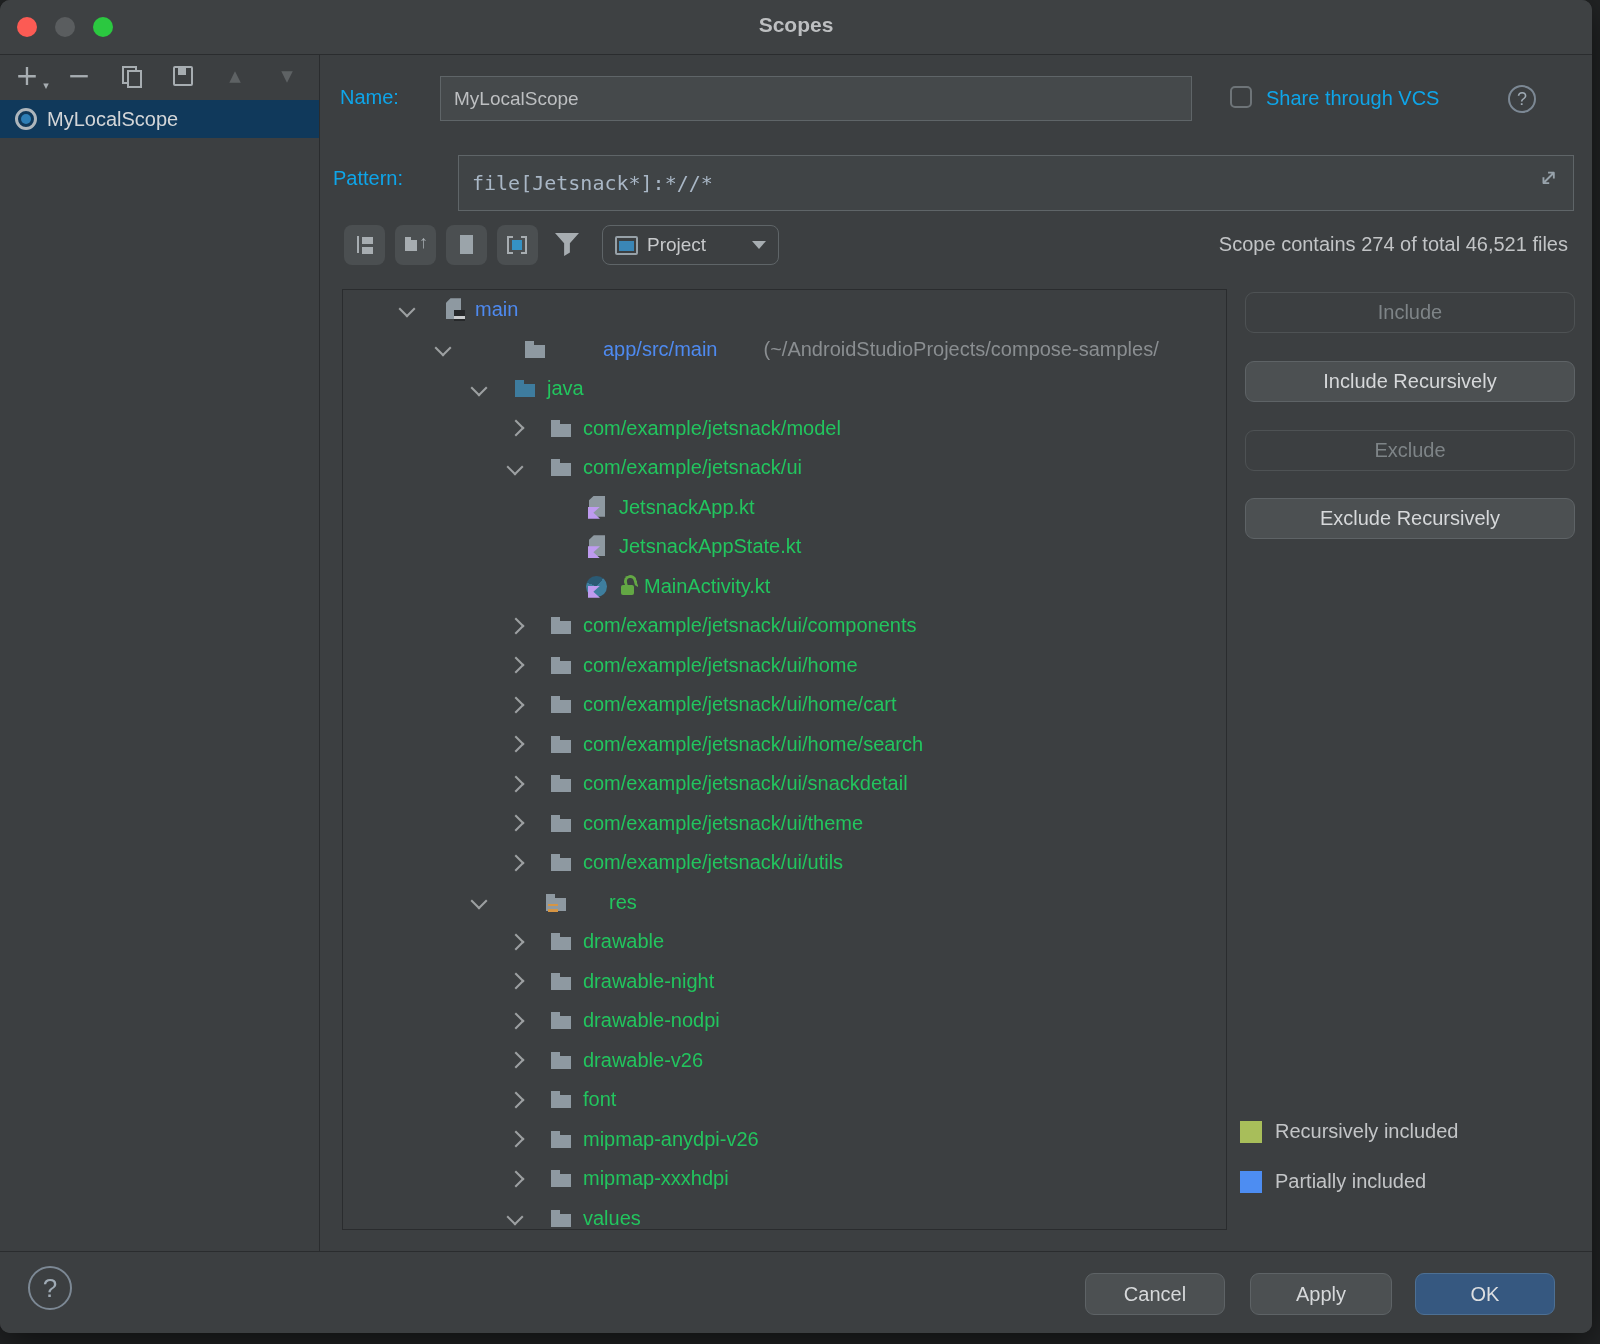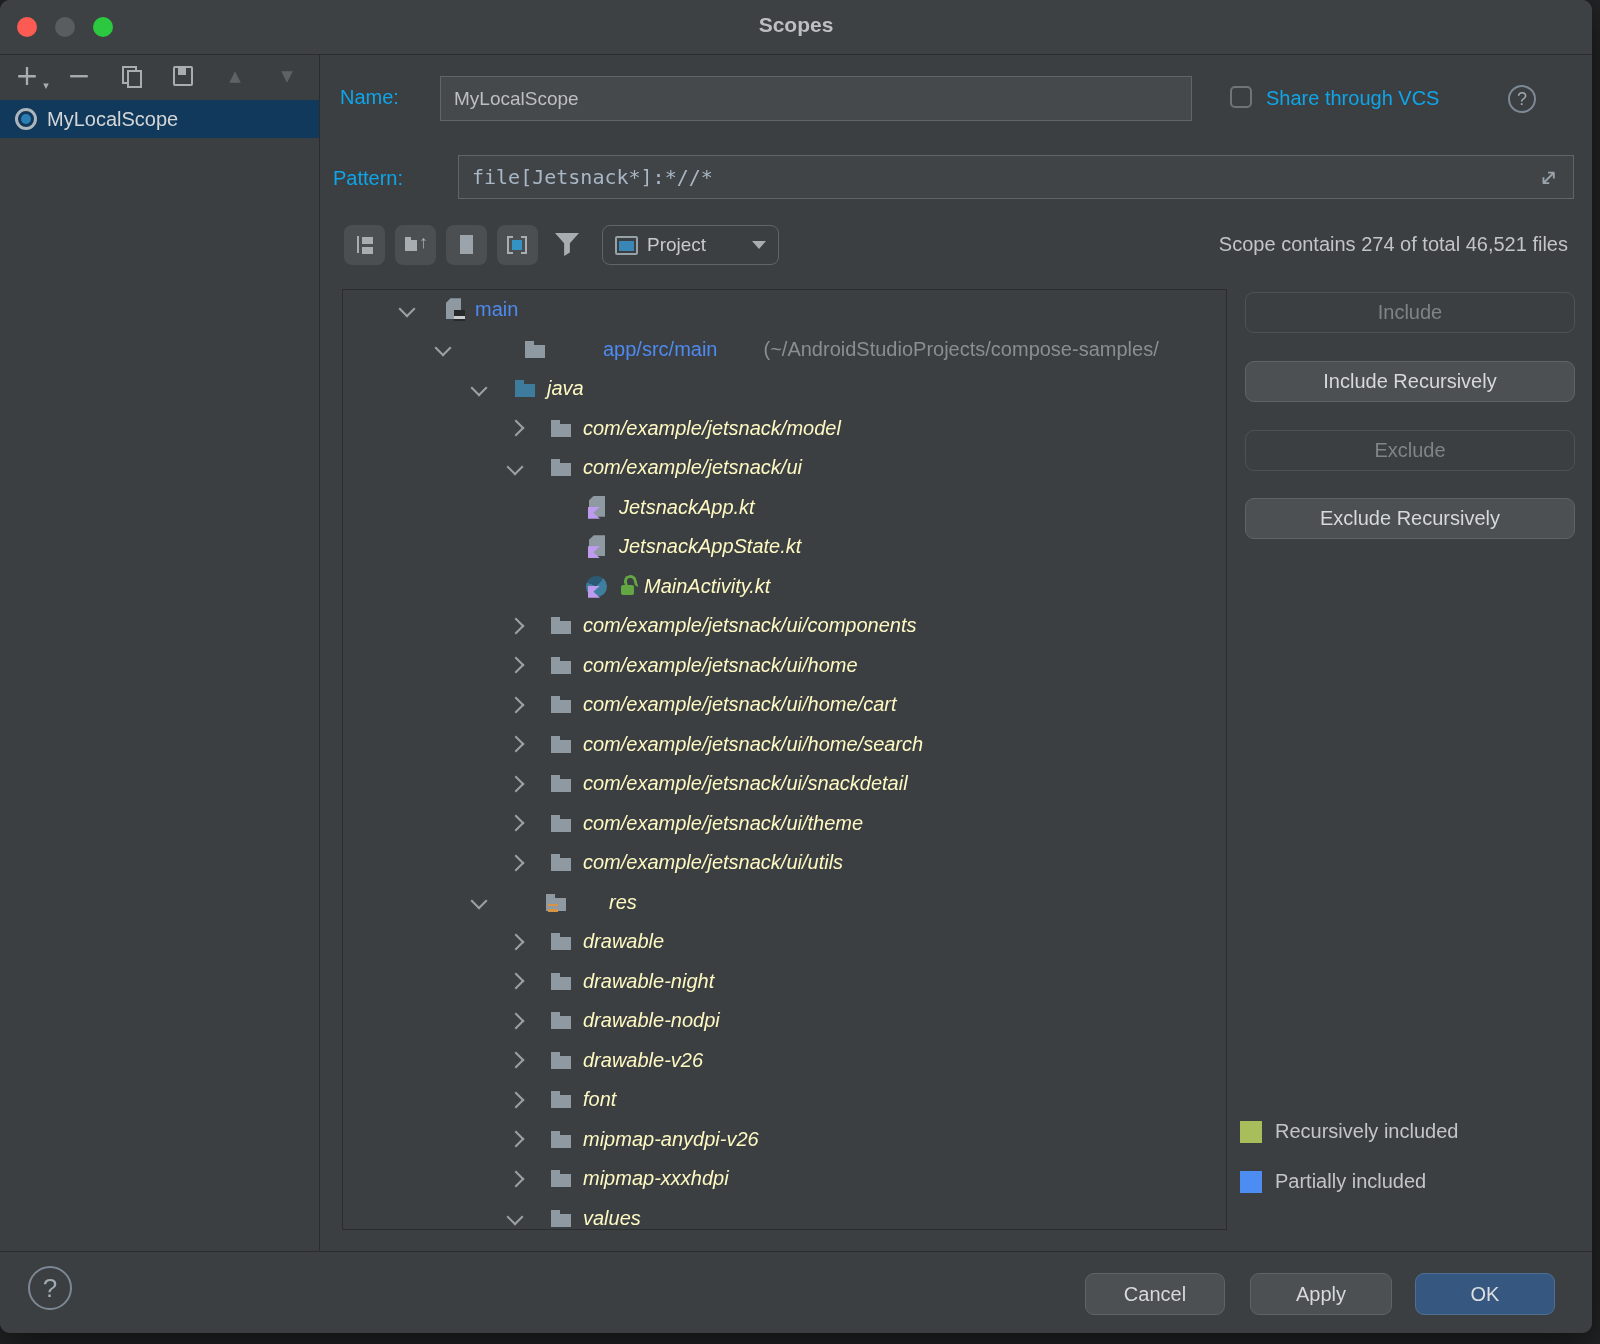--- a/index.html
+++ b/index.html
@@ -112,21 +112,21 @@
     clip-path:polygon(0 0,100% 0,45% 50%,100% 100%,0 100%);}
   .ico.activity-kotlin::before{content:"";position:absolute;left:1px;top:2px;width:21px;height:21px;border-radius:50%;
     background:conic-gradient(from 40deg,#3E7E9E 0 70%,#2A5A74 70% 100%);}
   .ico.activity-kotlin::after{content:"";position:absolute;left:3px;top:12px;width:12px;height:12px;background:#BE9BEF;
     clip-path:polygon(0 0,100% 0,45% 50%,100% 100%,0 100%);}
   .lock{width:18px;height:24px;position:relative;margin-right:7px;flex:none;}
   .lock::before{content:"";position:absolute;left:5px;top:1px;width:7px;height:8px;border:3px solid #63A744;
     border-bottom-color:transparent;border-radius:50% 50% 0 0;transform:rotate(-14deg);}
   .lock::after{content:"";position:absolute;left:2px;top:11px;width:13px;height:10px;background:#63A744;border-radius:2px;}
   .tlabel{font-size:20px;}
-  .tlabel.green{color:#fef9c3;font-style:italic;}
+  .tlabel.green{color:#22c55e;}
   .tlabel.blue{color:#4E8AF0;}
   .tsuffix{font-size:20px;color:#8A8E91;}
   
   .abtn{position:absolute;left:1245px;width:330px;height:41px;border-radius:9px;box-sizing:border-box;
     display:flex;align-items:center;justify-content:center;font-size:20px;}
   .abtn.enabled{background:#4C5052;border:1px solid #5E6366;color:#D6D8DA;}
   .abtn.disabled{background:transparent;border:1px solid #4E5254;color:#7E8487;}
   
   .legend-row{position:absolute;left:1240px;display:flex;align-items:center;gap:13px;}
   .sw{width:22px;height:22px;flex:none;}
@@ -180,21 +180,21 @@
   </div>
 
   <div class="flabel" style="left:340px;top:86px;">Name:</div>
   <input class="field" style="left: 440px; top: 76px; width: 752px; height: 45px;" value="MyLocalScope">
   <div class="checkbox" style="left:1230px;top:86px;"></div>
   <div class="flabel" style="left:1266px;top:87px;">Share through VCS</div>
   <div class="helpring" style="left:1508px;top:85px;width:28px;height:28px;font-size:18px;">?</div>
 
   <div class="flabel" style="left:333px;top:167px;">Pattern:</div>
   <div style="position:relative;">
-    <input class="field mono" style="left: 458px; top: 155px; width: 1116px; height: 44px;" value="file[Jetsnack*]:*//*">
+    <input class="field mono" style="left: 458px; top: 155px; width: 1116px; height: 56px;" value="file[Jetsnack*]:*//*">
     <div class="expand-ico" style="left:1535px;top:164px;">
         <span>↔</span>
       </div>
   </div>
 
   <div class="optbtn" style="left:344px;">
       <span class="opt-ico ico-treeview"></span>
     </div>
   <div class="optbtn" style="left:395px;">
       <span class="opt-ico ico-flatten"></span>

